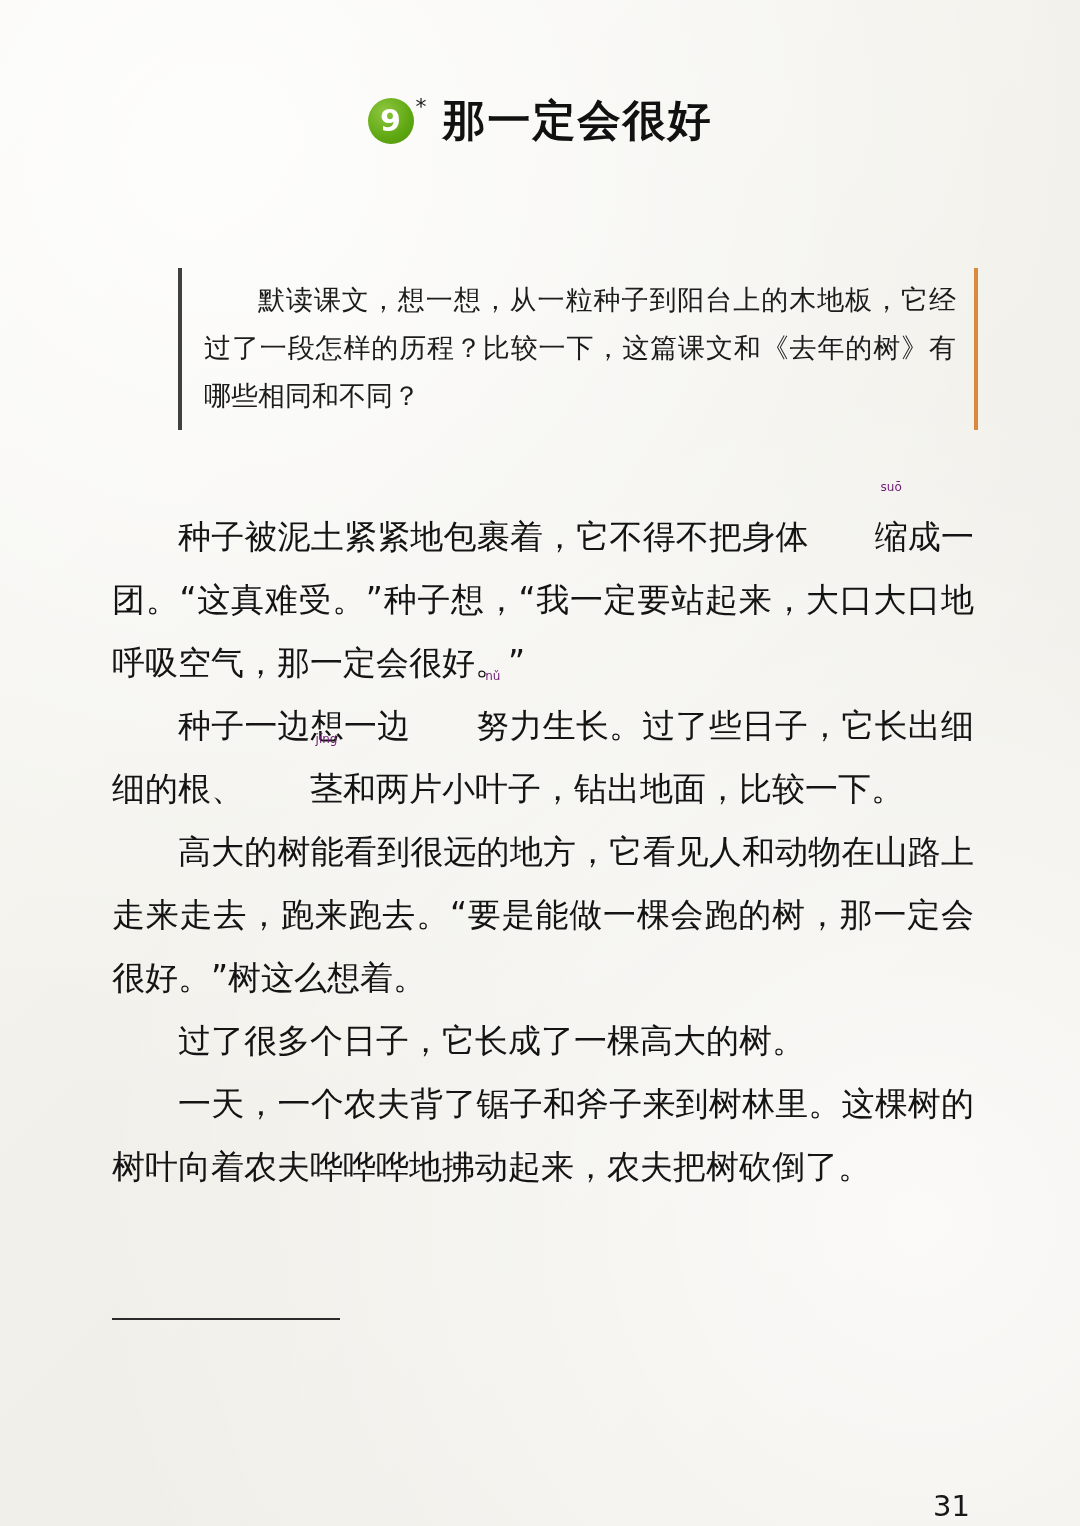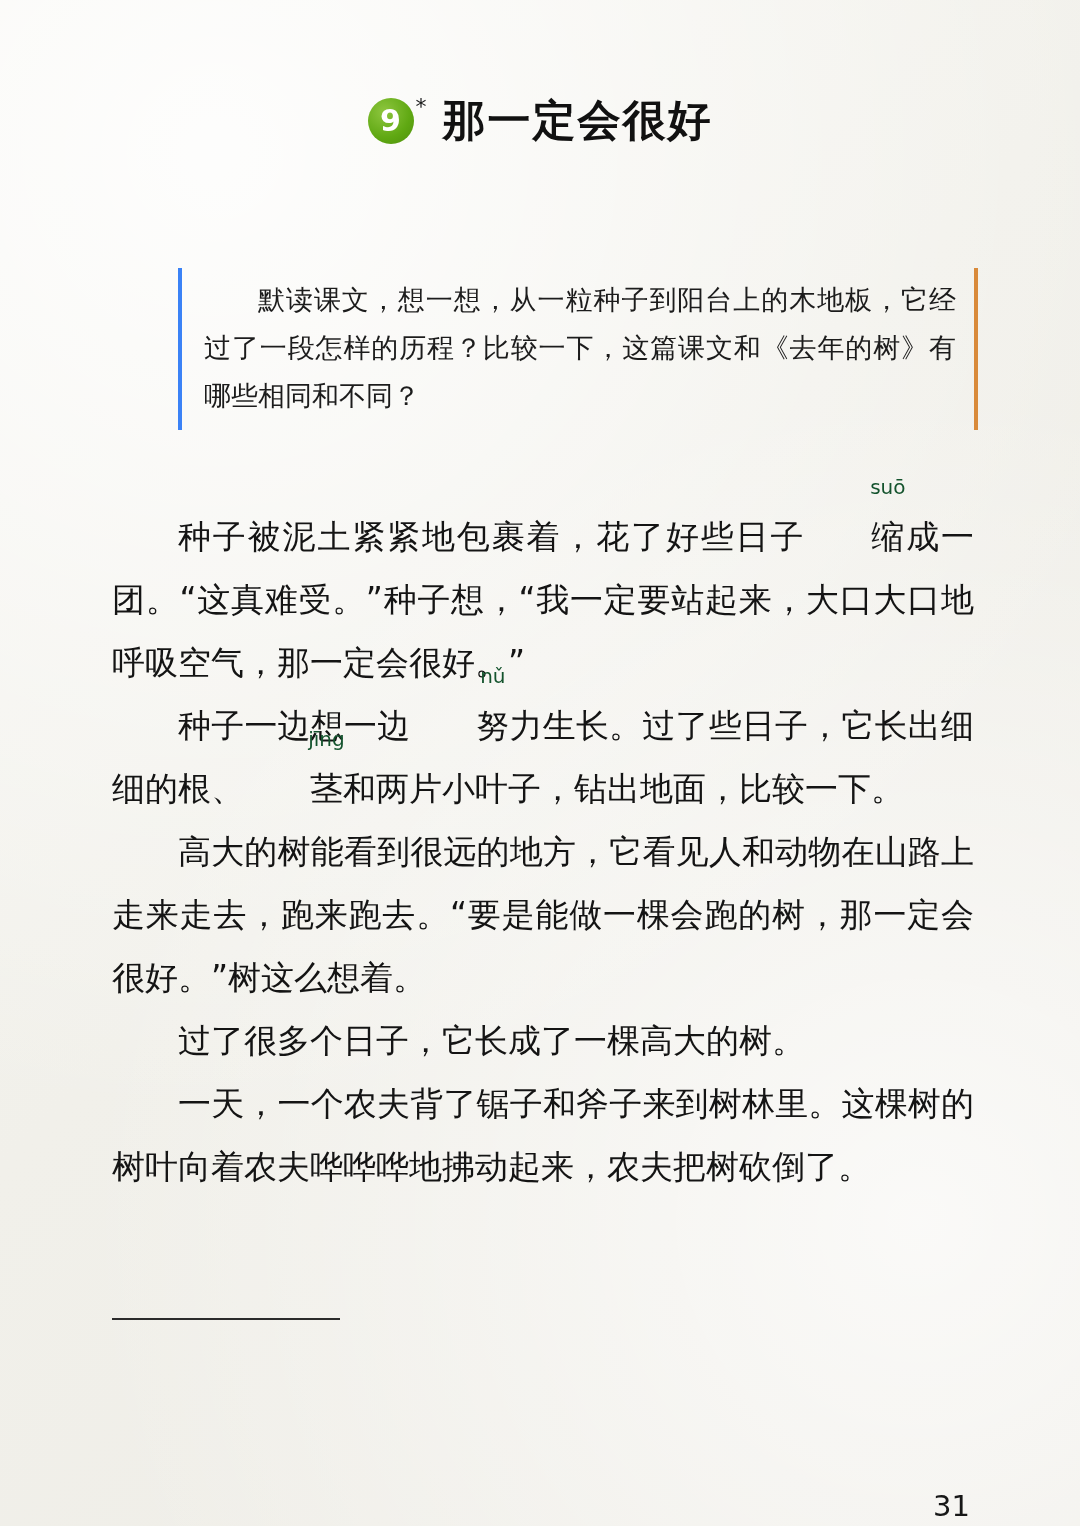--- a/index.html
+++ b/index.html
@@ -70,21 +70,21 @@
   }
 
   
   .prompt {
     position: absolute;
     top: 268px;
     left: 178px;
     width: 800px;
     padding: 8px 18px 10px 22px;
     box-sizing: border-box;
-    border-left: 4px solid #3b82f6;
+    border-left: 4px solid #404040;
     border-right: 4px solid #d98a3a;
     font-size: 27px;
     line-height: 48px;
     color: #1c1c1c;
     text-align: justify;
     font-family: "DejaVu Sans", "Liberation Sans", sans-serif;
   }
   .prompt p {
     margin: 0;
     text-indent: 2em;
@@ -109,23 +109,23 @@
   .ruby {
     position: relative;
     display: inline-block;
     white-space: nowrap;
   }
   .ruby > .rt {
     position: absolute;
     top: -26px;
     left: 50%;
     transform: translateX(-50%);
-    font-size: 20px;
+    font-size: 12px;
     line-height: 16px;
-    color: #14532d;
+    color: #701a75;
     font-family: "DejaVu Sans", "Liberation Sans", sans-serif;
     letter-spacing: 0;
   }
 
   
   .footnote-rule {
     position: absolute;
     top: 1318px;
     left: 112px;
     width: 228px;
@@ -163,21 +163,21 @@
     <div class="lesson-badge">9</div>
     <div class="star-mark">*</div>
     <div class="title-text">那一定会很好</div>
   </div>
 
   <div class="prompt">
     <p>默读课文，想一想，从一粒种子到阳台上的木地板，它经过了一段怎样的历程？比较一下，这篇课文和《去年的树》有哪些相同和不同？</p>
   </div>
 
   <div class="body-text" id="body-text">
-      <p><span>种子被泥土紧紧地包裹着，花了好些日子</span><span class="ruby"><span class="rt">suō</span><span>缩</span></span><span>成一团。“这真难受。”种子想，“我一定要站起来，大口大口地呼吸空气，那一定会很好。”</span></p>
+      <p><span>种子被泥土紧紧地包裹着，它不得不把身体</span><span class="ruby"><span class="rt">suō</span><span>缩</span></span><span>成一团。“这真难受。”种子想，“我一定要站起来，大口大口地呼吸空气，那一定会很好。”</span></p>
       <p><span>种子一边想一边</span><span class="ruby"><span class="rt">nǔ</span><span>努</span></span><span>力生长。过了些日子，它长出细细的根、</span><span class="ruby"><span class="rt">jīng</span><span>茎</span></span><span>和两片小叶子，钻出地面，比较一下。</span></p>
       <p><span>高大的树能看到很远的地方，它看见人和动物在山路上走来走去，跑来跑去。“要是能做一棵会跑的树，那一定会很好。”树这么想着。</span></p>
       <p><span>过了很多个日子，它长成了一棵高大的树。</span></p>
       <p><span>一天，一个农夫背了锯子和斧子来到树林里。这棵树的树叶向着农夫哗哗哗地拂动起来，农夫把树砍倒了。</span></p>
     </div>
 
   <div class="footnote-rule"></div>
 
   <div class="page-number">31</div>
 

